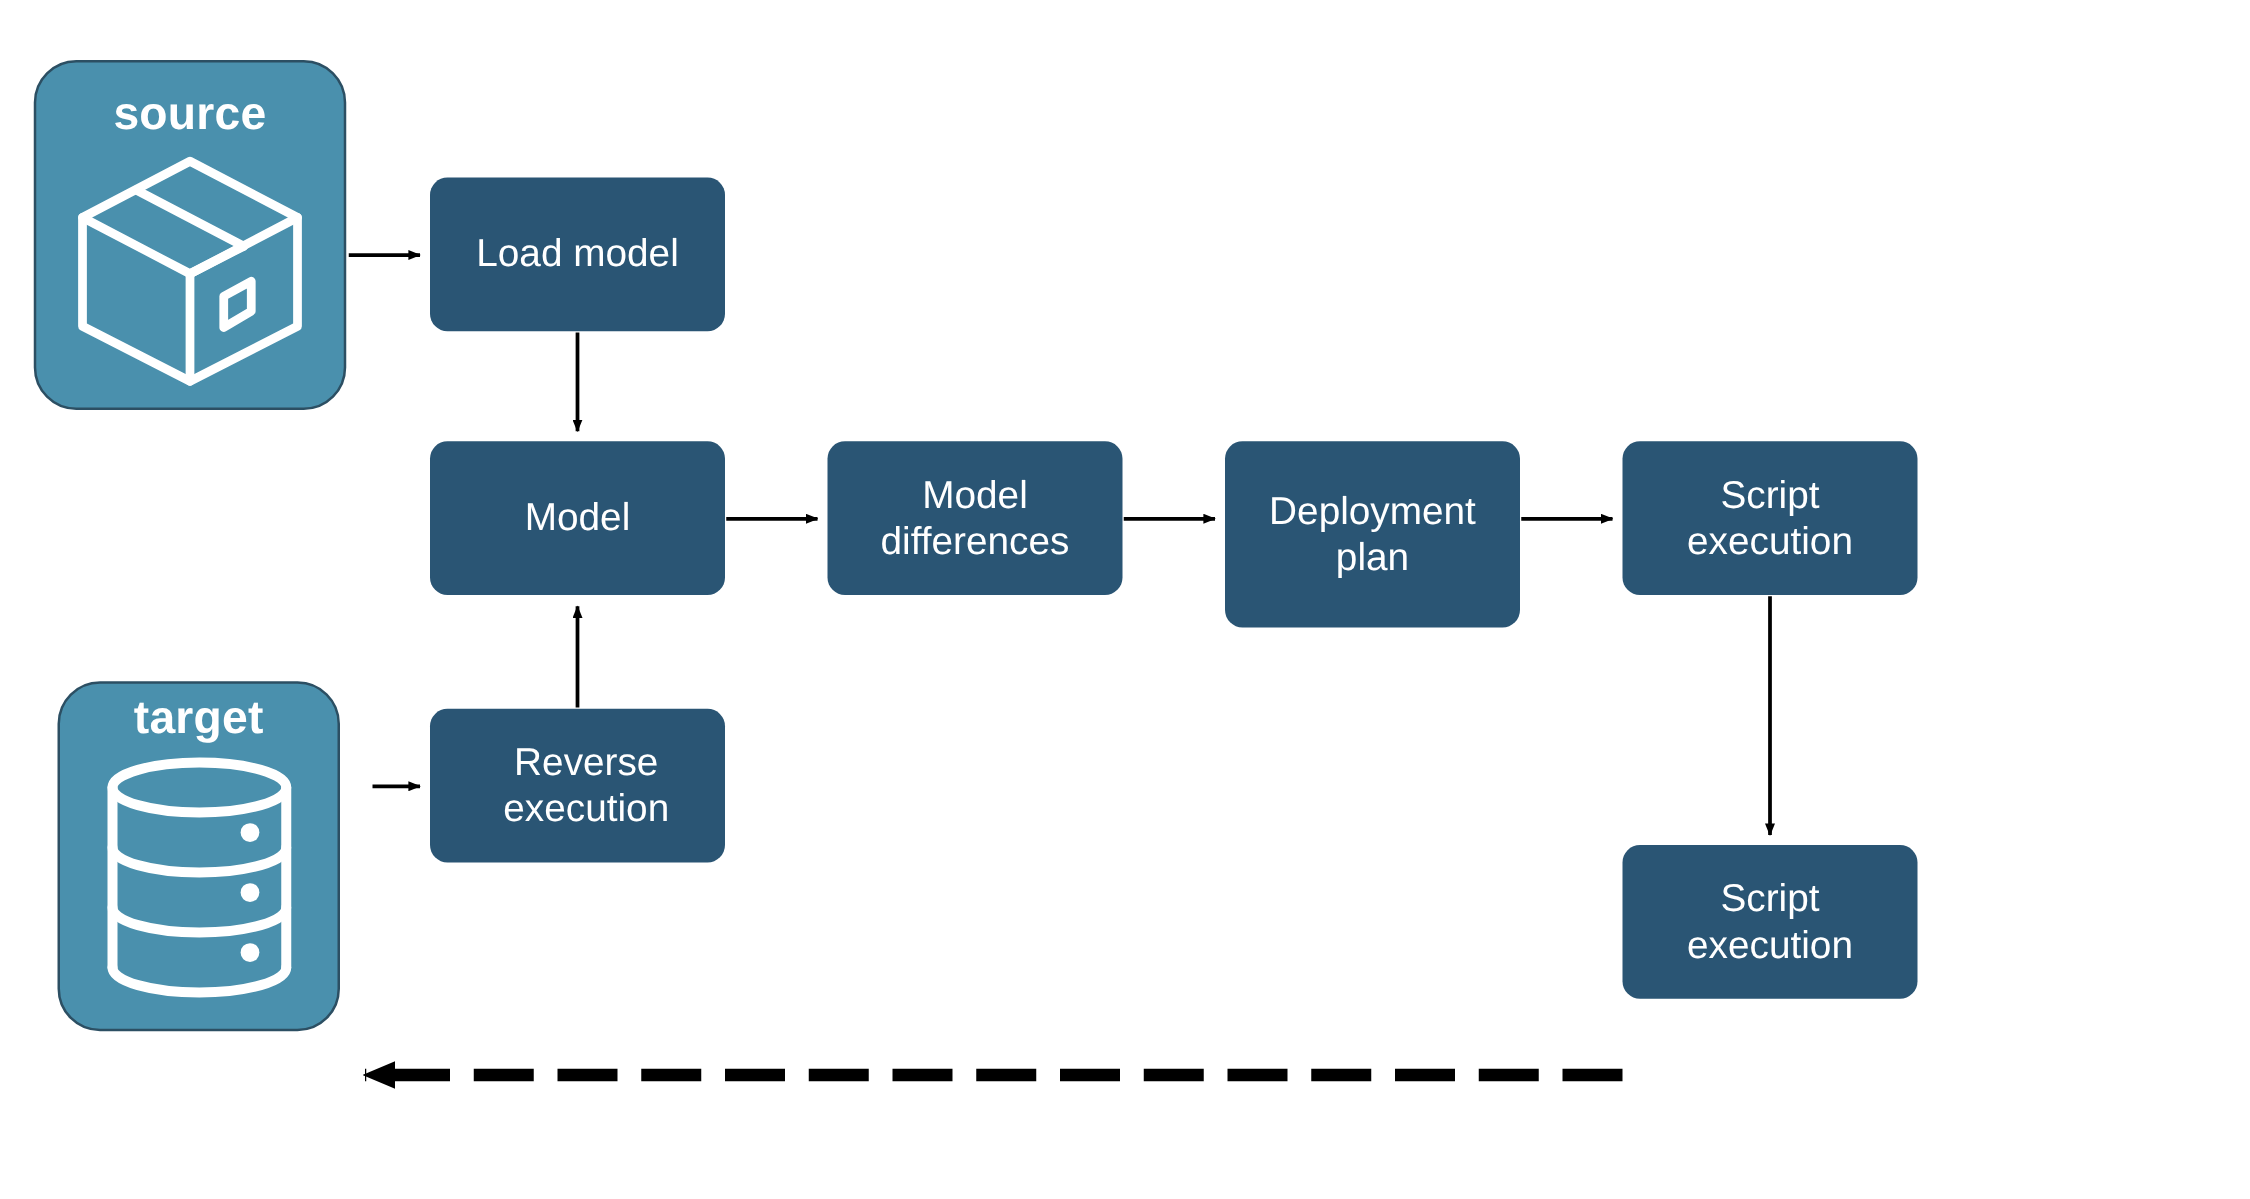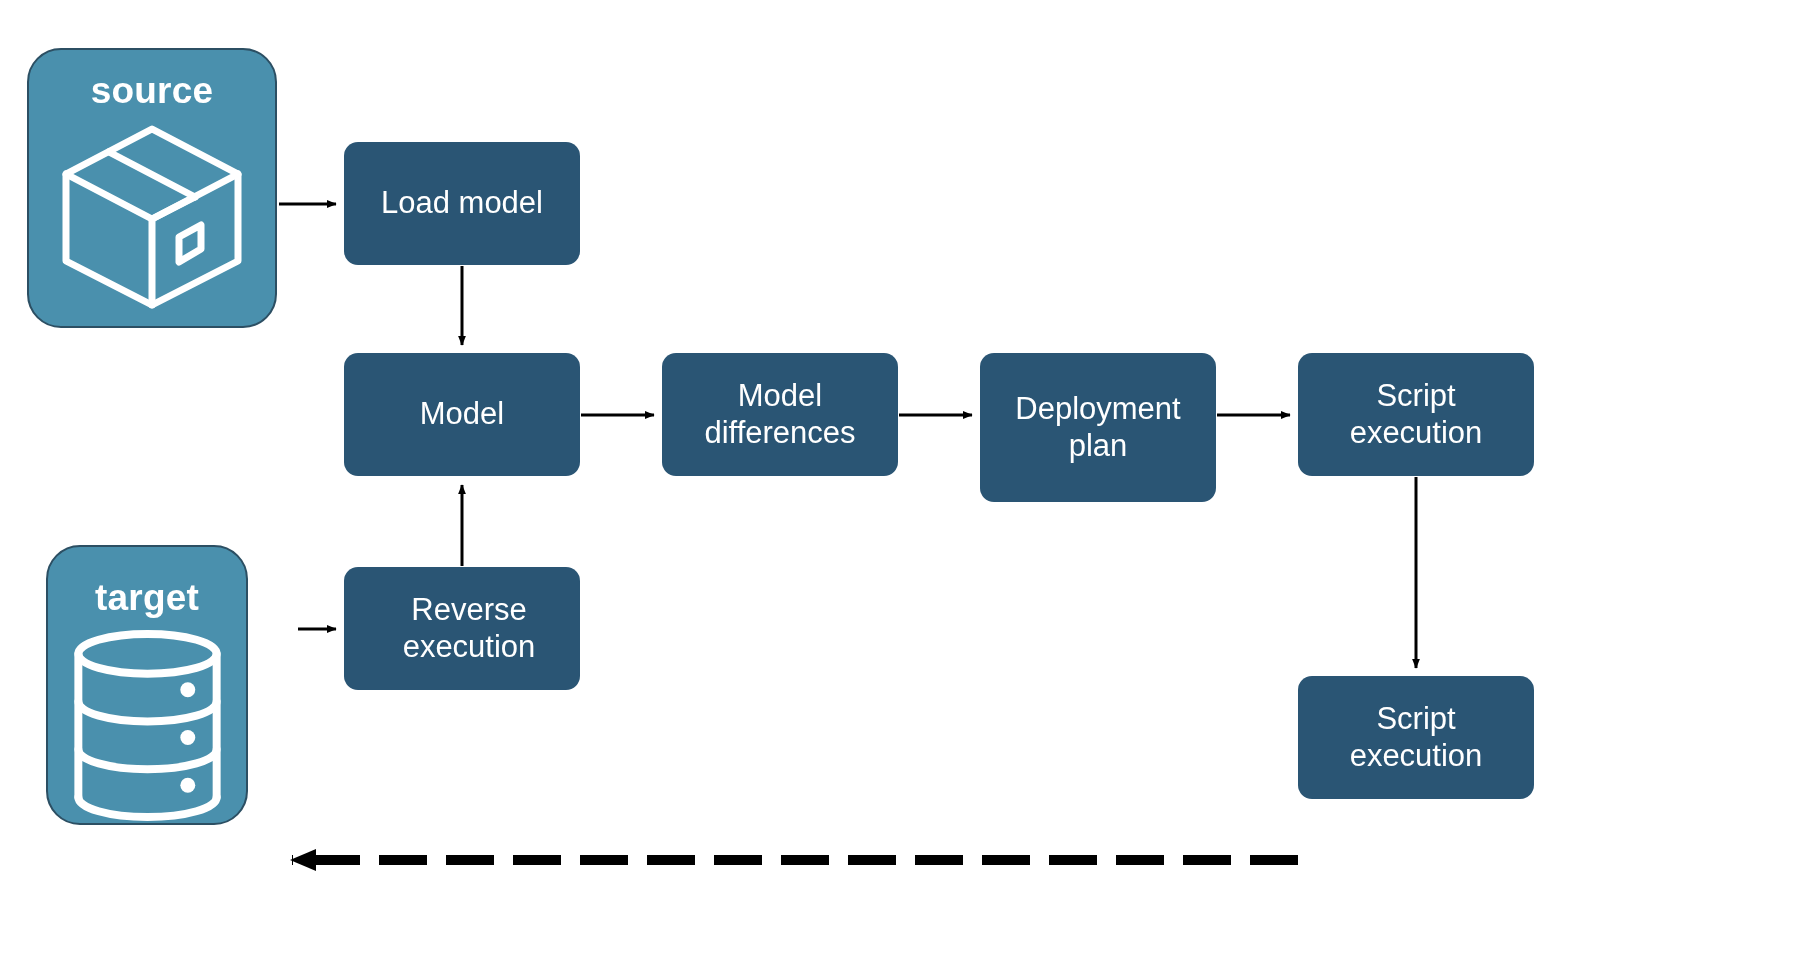--- a/index.html
+++ b/index.html
@@ -137,21 +137,21 @@
         <path d="M100 98 L100 184"></path>
 
         <path d="M57 31 L143 76"></path>
         <path d="M100 98 L143 76"></path>
       </g>
 
       <path d="M127 116 L149 104 L149 128 L127 141 Z" fill="none" stroke="#ffffff" stroke-width="7" stroke-linejoin="round"></path>
     </svg>
   </div>
 
-  <div class="endpoint" style="left:46px; top:530px; width:202px; height:280px; padding-top:32px;">
+  <div class="endpoint" style="left:46px; top:530px; width:226px; height:280px; padding-top:8px;">
     <div class="endpoint-label">target</div>
     <svg class="endpoint-icon" width="165" height="196" viewBox="0 0 165 196" xmlns="http://www.w3.org/2000/svg" style="margin-top:12px;">
       <g fill="none" stroke="#ffffff" stroke-width="8" stroke-linejoin="round" stroke-linecap="round">
 
         <path d="M13 26 L13 170"></path>
         <path d="M152 26 L152 170"></path>
 
         <ellipse cx="82.5" cy="26" rx="69.5" ry="20"></ellipse>
 
         <path d="M13 170 A69.5 20 0 0 0 152 170"></path>

